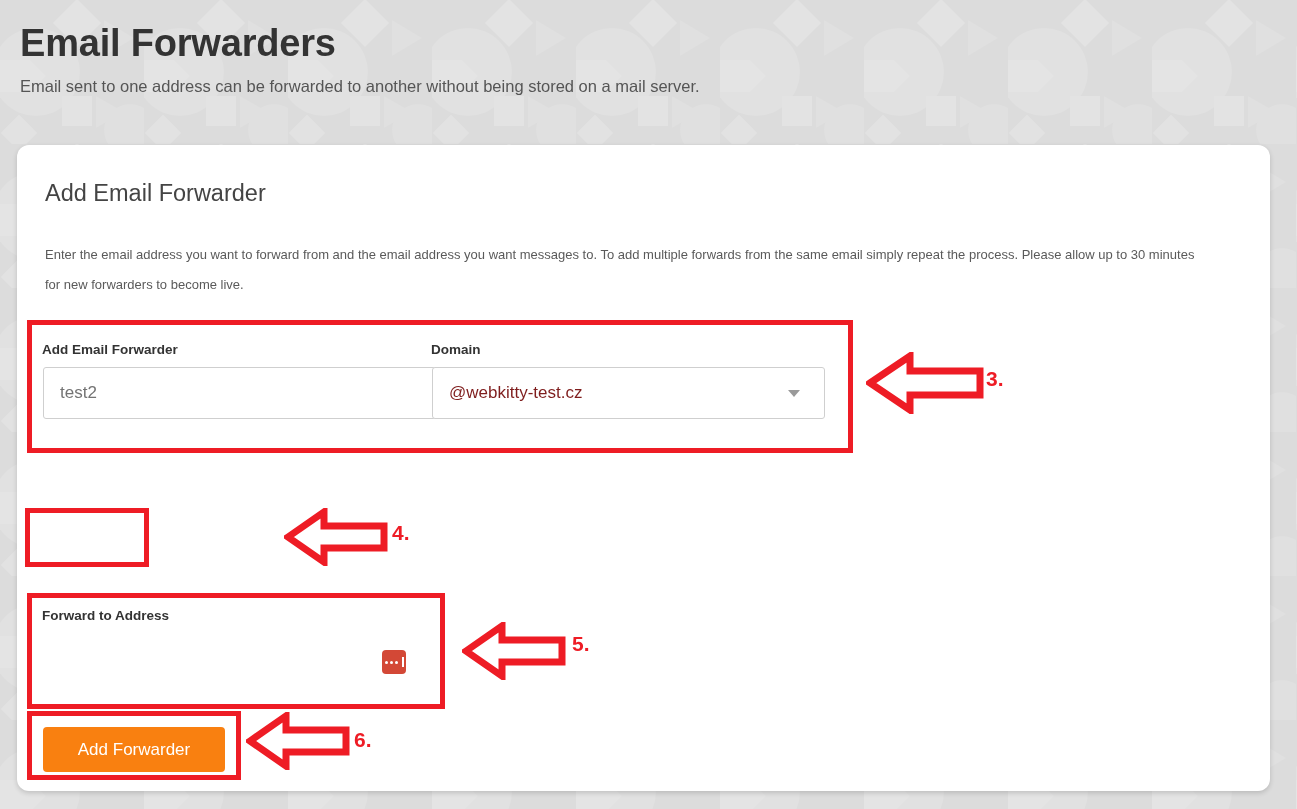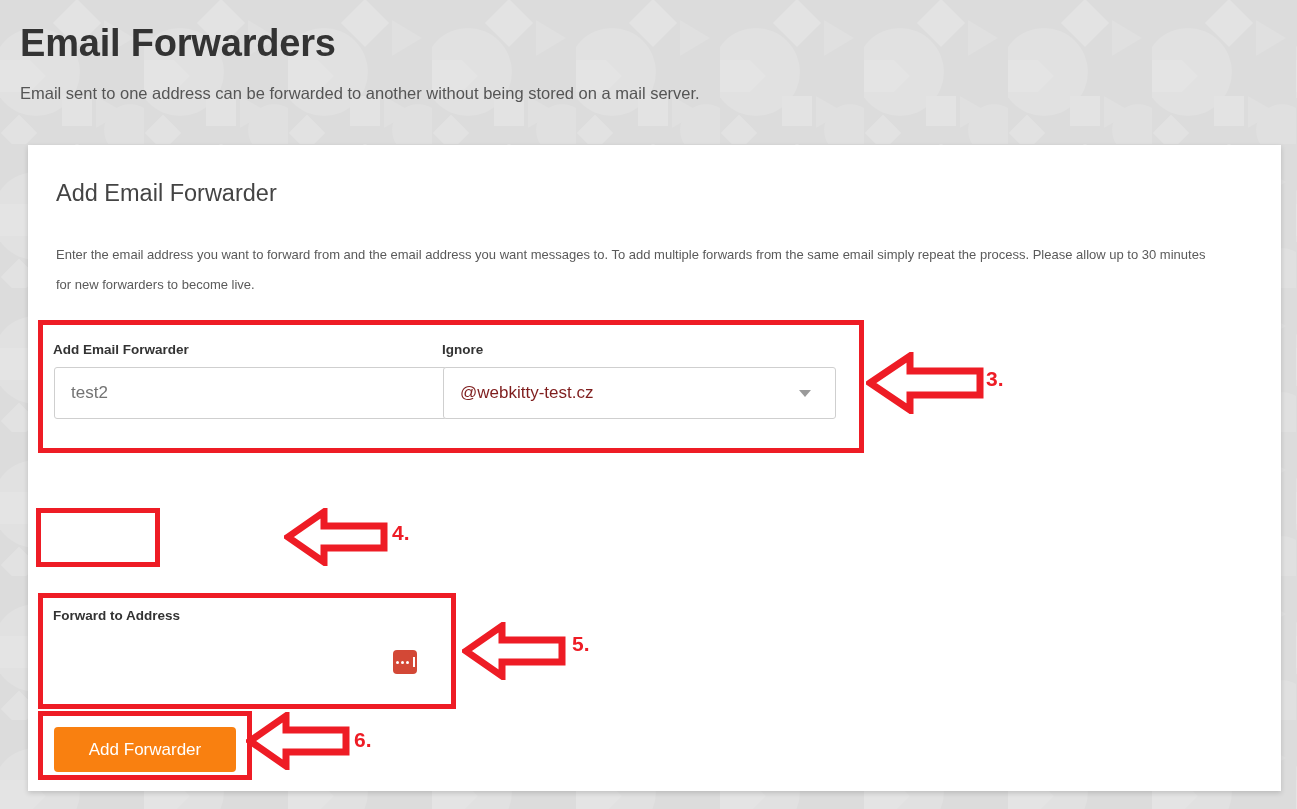--- a/index.html
+++ b/index.html
@@ -35,33 +35,33 @@
   #page-title {
     font-size: 38px;
     font-weight: 700;
     color: #333333;
     letter-spacing: -0.2px;
     line-height: 50px;
   }
   #page-subtitle {
     font-size: 16.5px;
     color: #555555;
-    margin-top: 14px;
+    margin-top: 7px;
     line-height: 22px;
   }
 
   
   #card {
     position: absolute;
-    left: 28px;
+    left: 17px;
     top: 145px;
     width: 1253px;
     height: 646px;
     background: #ffffff;
-    border-radius: 0;
+    border-radius: 12px;
     box-shadow: 0 2px 5px rgba(0,0,0,0.16);
     z-index: 2;
   }
 
   #card-title {
     position: absolute;
     left: 28px;
     top: 35px;
     font-size: 23.5px;
     color: #444444;
@@ -316,21 +316,21 @@
   <div id="page-subtitle">Email sent to one address can be forwarded to another without being stored on a mail server.</div>
 </div>
 
 <div id="card">
 
   <div id="card-title">Add Email Forwarder</div>
   <div id="card-desc">Enter the email address you want to forward from and the email address you want messages to. To add multiple forwards from the same email simply repeat the process. Please allow up to 30 minutes for new forwarders to become live.</div>
 
   <div id="section-address">
     <div class="field-label" id="label-forwarder">Add Email Forwarder</div>
-    <div class="field-label" id="label-domain">Ignore</div>
+    <div class="field-label" id="label-domain">Domain</div>
 
     <input class="text-input" id="input-forwarder" type="text" value="test2" style="">
 
     <div id="select-domain">
       <span id="select-domain-value">@webkitty-test.cz</span>
       <span id="select-caret"></span>
     </div>
   </div>
 
   <div class="field-label" id="label-type">Choose Forwarder Type</div>

